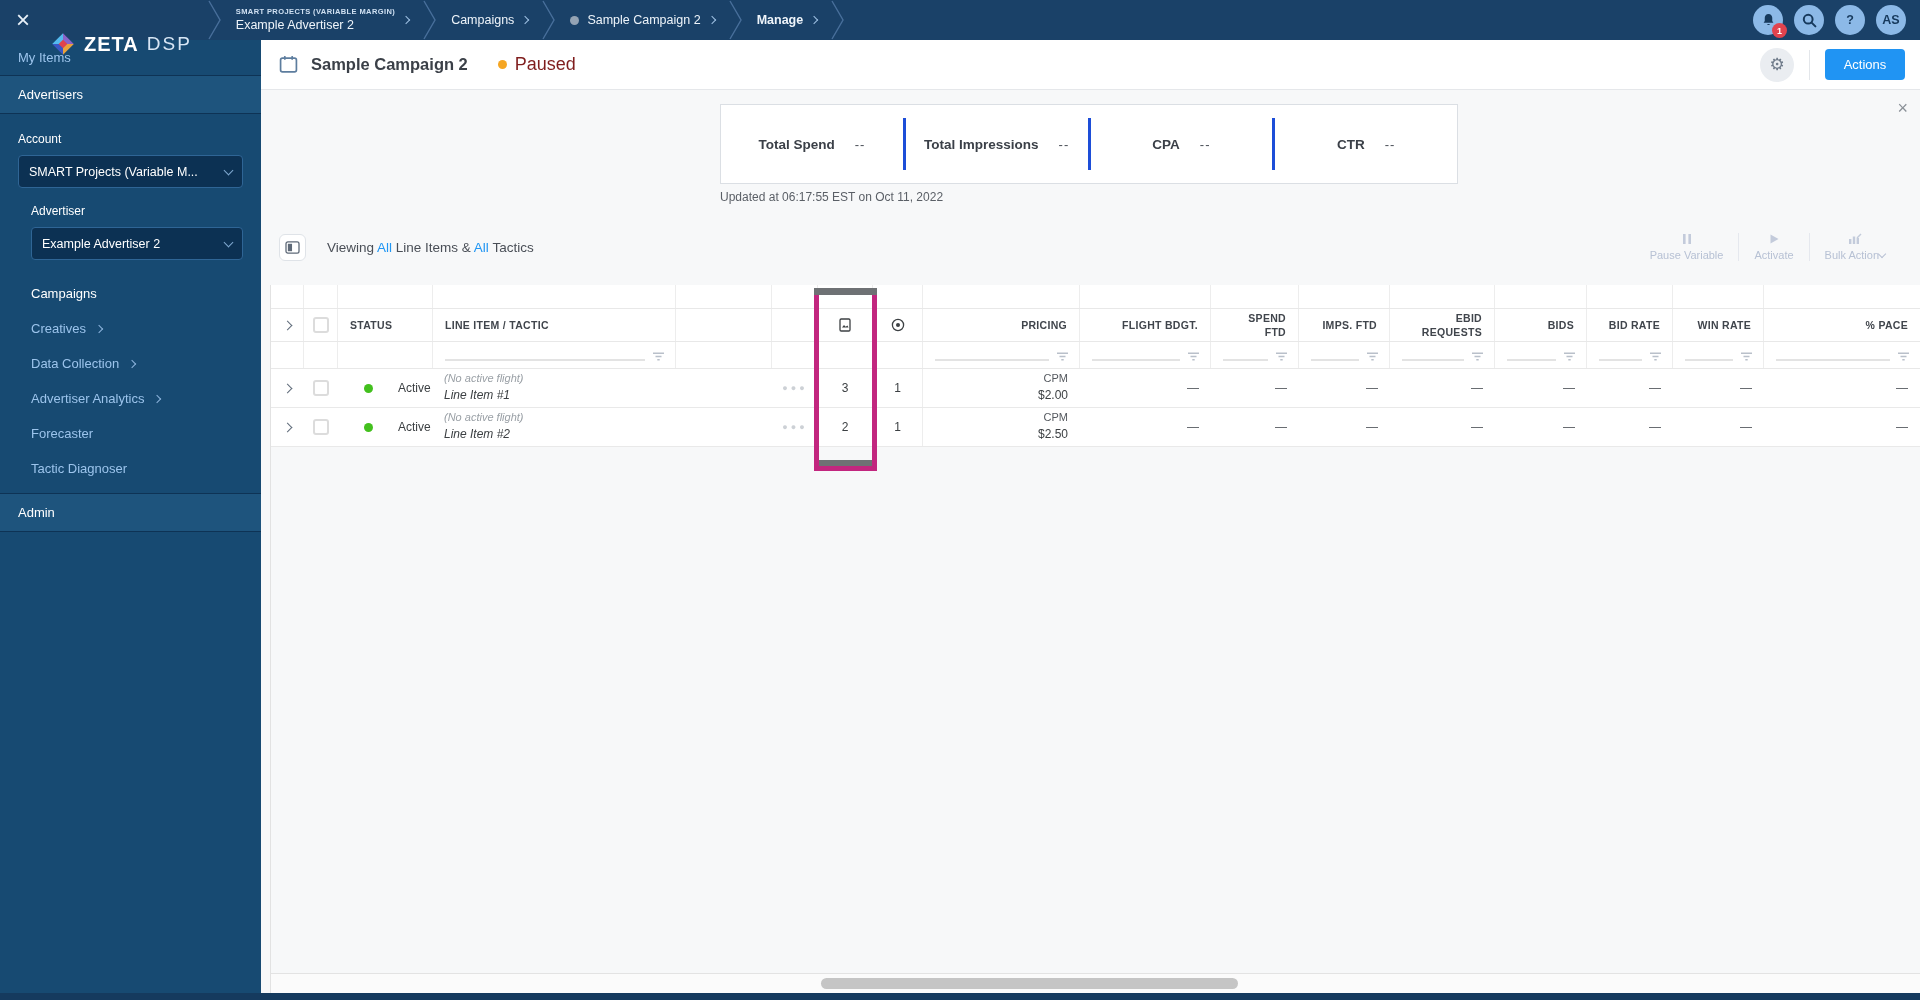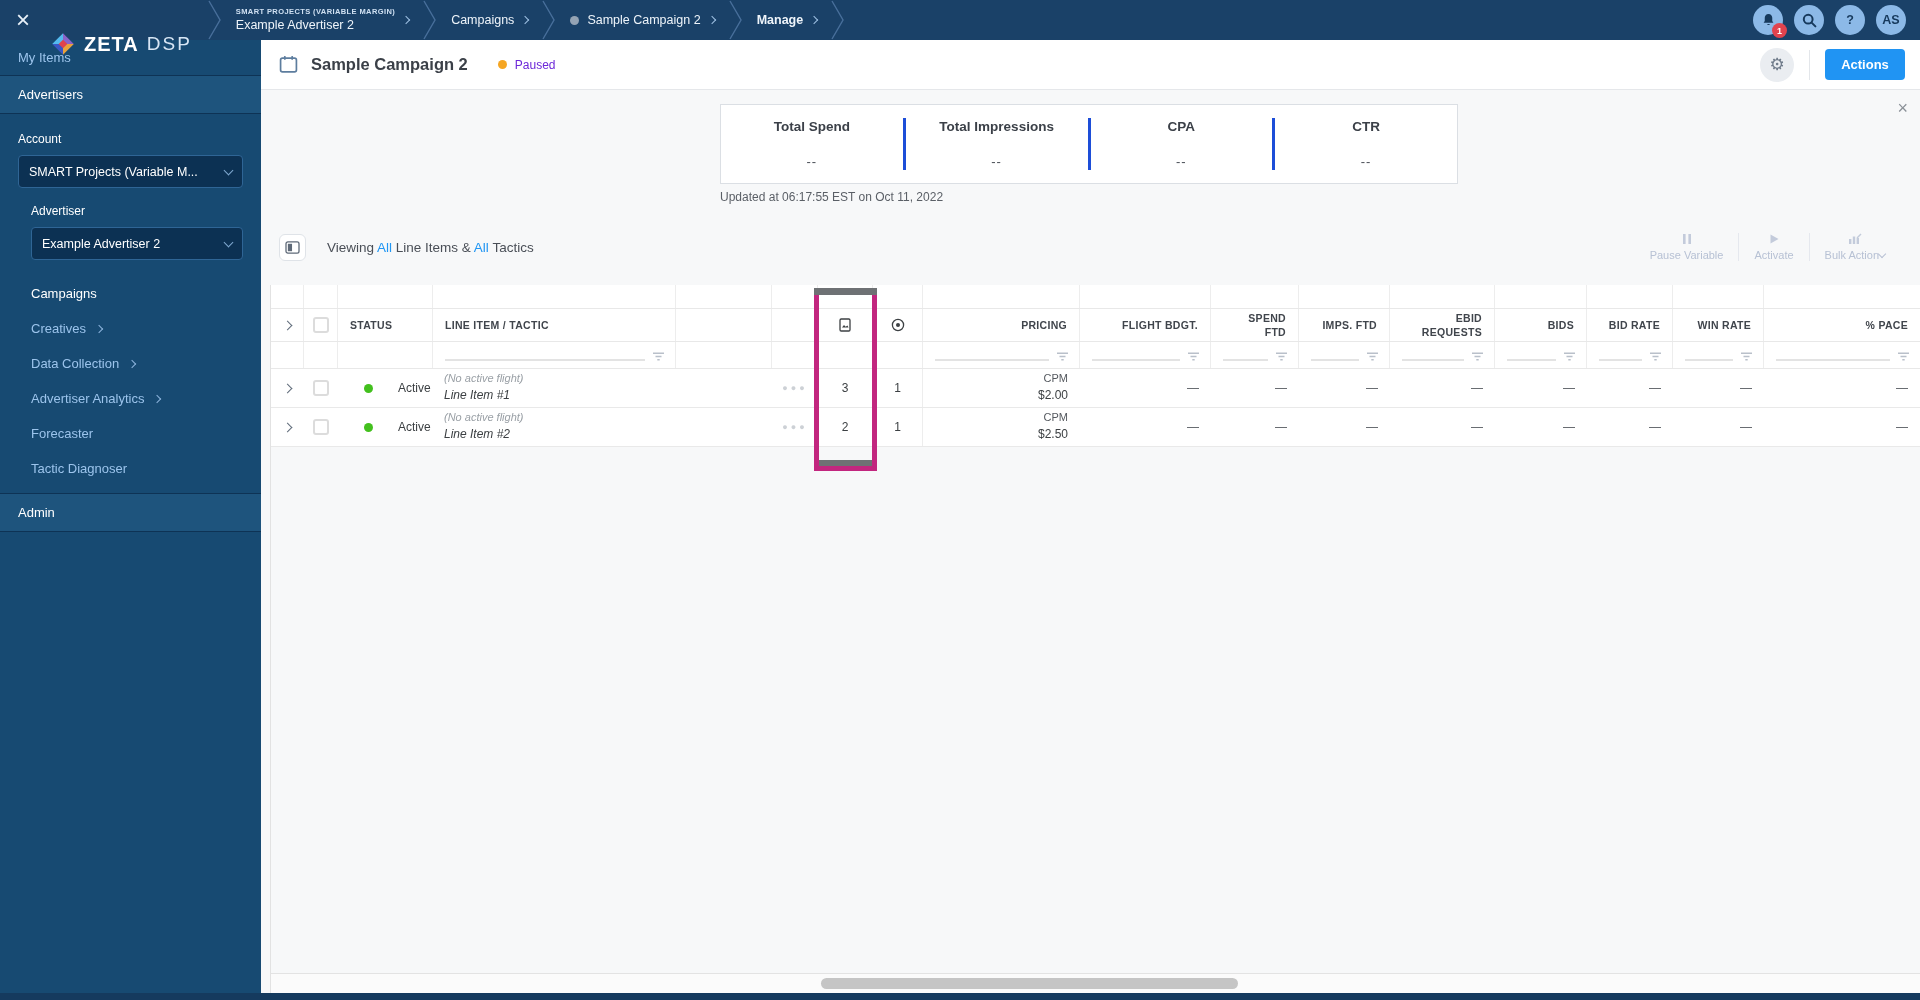--- a/index.html
+++ b/index.html
@@ -52,32 +52,32 @@
   .nav-item .chev-r { border-color:#8db4dd; }
 
   
   .content { position:absolute; left:261px; top:40px; right:0; bottom:0; background:#f7f8f9; }
 
   .page-header { height:50px; background:#fff; border-bottom:1px solid #e5e7ea;
     display:flex; align-items:center; padding-left:18px; }
   .ph-title { font-size:16.5px; font-weight:bold; color:#3b4048; margin-left:13px; }
   .ph-status { display:flex; align-items:center; gap:8px; margin-left:30px; }
   .ph-dot { width:9px; height:9px; border-radius:50%; background:#f5a623; }
-  .ph-status-txt { font-size:12px; color:#6d28d9; }
+  .ph-status-txt { font-size:18px; color:#7f1d1d; }
   .ph-right { margin-left:auto; display:flex; align-items:center; gap:15px; padding-right:15px; }
   .gear-btn { width:34px; height:34px; border-radius:50%; background:#eaedf1; display:flex;
     align-items:center; justify-content:center; font-size:17px; color:#6f7b8a; cursor:pointer; }
   .ph-divider { width:1px; height:30px; background:#e3e6ea; }
   .actions-btn { width:80px; height:31px; background:#2094f3; border:none; border-radius:4px;
-    color:#fff; font-size:13px; font-weight:bold; cursor:pointer; font-family:inherit; }
+    color:#fff; font-size:13px; font-weight:normal; cursor:pointer; font-family:inherit; }
 
   .stats-area { position:relative; height:195px; }
   .stats-card { position:absolute; left:459px; top:14px; width:738px; height:80px;
     background:#fff; border:1px solid #dbdfe4; display:flex; }
-  .stat { flex:1; display:flex; flex-direction:column; align-items:center; justify-content:center;
+  .stat { flex:1; display:flex; align-items:center; justify-content:center;
     gap:20px; margin:13px 0; }
   .stat + .stat { border-left:3px solid #1d4ed8;align-items:center; }
   .stat-label { font-size:13.5px; font-weight:bold; color:#3b4048; }
   .stat-value { font-size:13px; color:#4a4f57; letter-spacing:1px; }
   .stats-close { position:absolute; top:8px; right:12px; font-size:18px; color:#8b9198; cursor:pointer; }
   .stats-updated { position:absolute; left:459px; top:100px; font-size:12px; color:#5a5f66; }
 
   .view-toolbar { position:absolute; left:0; right:0; top:133px; height:48px;
     display:flex; align-items:center; }
   .cols-btn { width:27px; height:27px; margin-left:18px; background:#fff; border:1px solid #dfe3e8;

